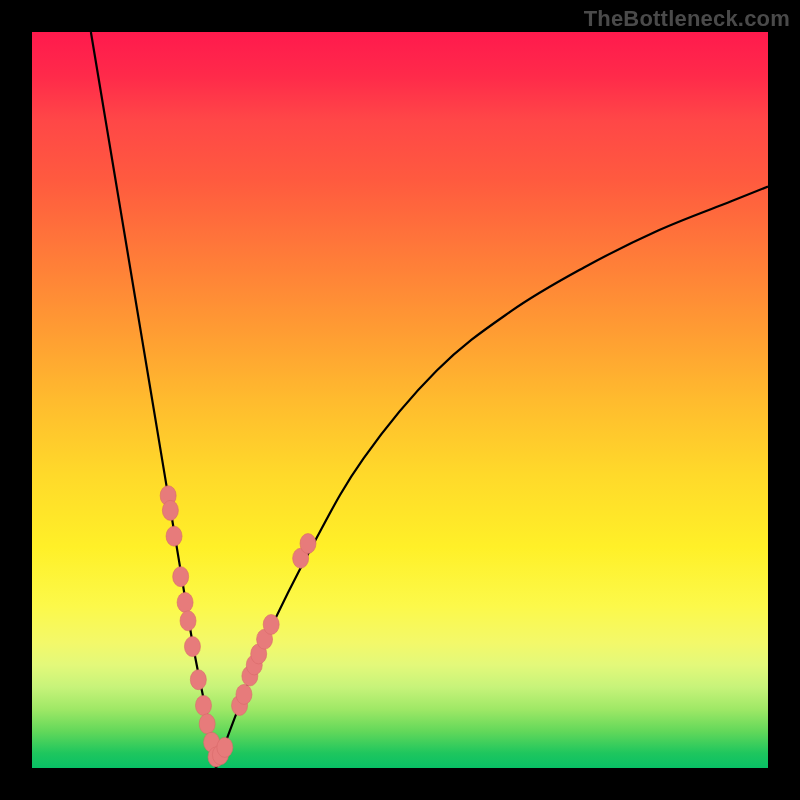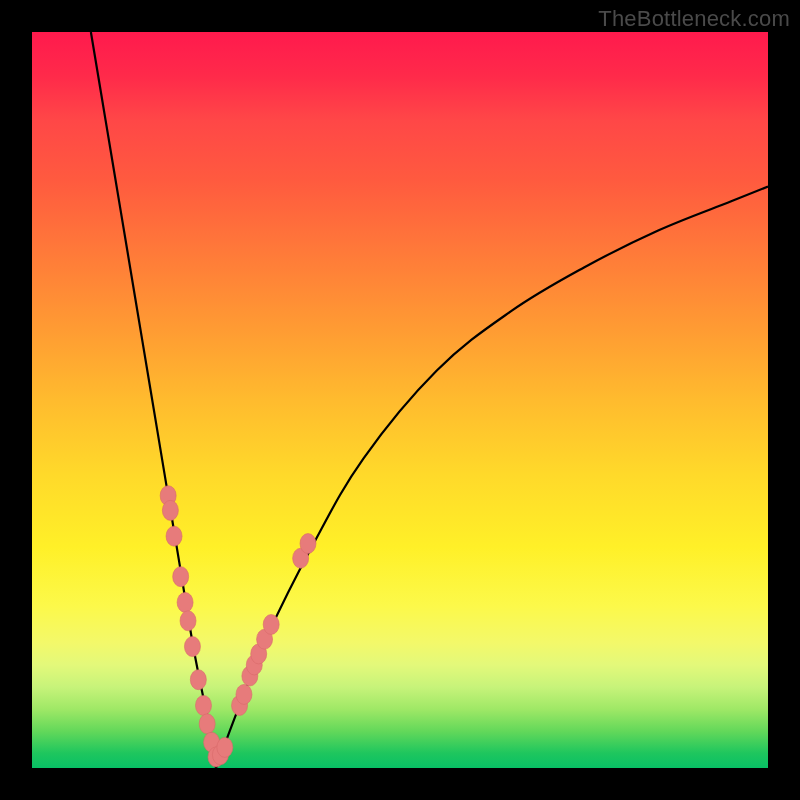--- a/index.html
+++ b/index.html
@@ -49,21 +49,21 @@
       #1ec65e 98%,
       #08c065 100%
     );
   }
   .watermark {
     position: absolute;
     top: 6px;
     right: 10px;
     color: #4a4a4a;
     font-size: 22px;
-    font-weight: 400;
+    font-weight: 700;
     letter-spacing: 0.2px;
     user-select: none;
   }
   svg.curve {
     position: absolute;
     inset: 0;
     width: 736px;
     height: 736px;
   }
 </style>

